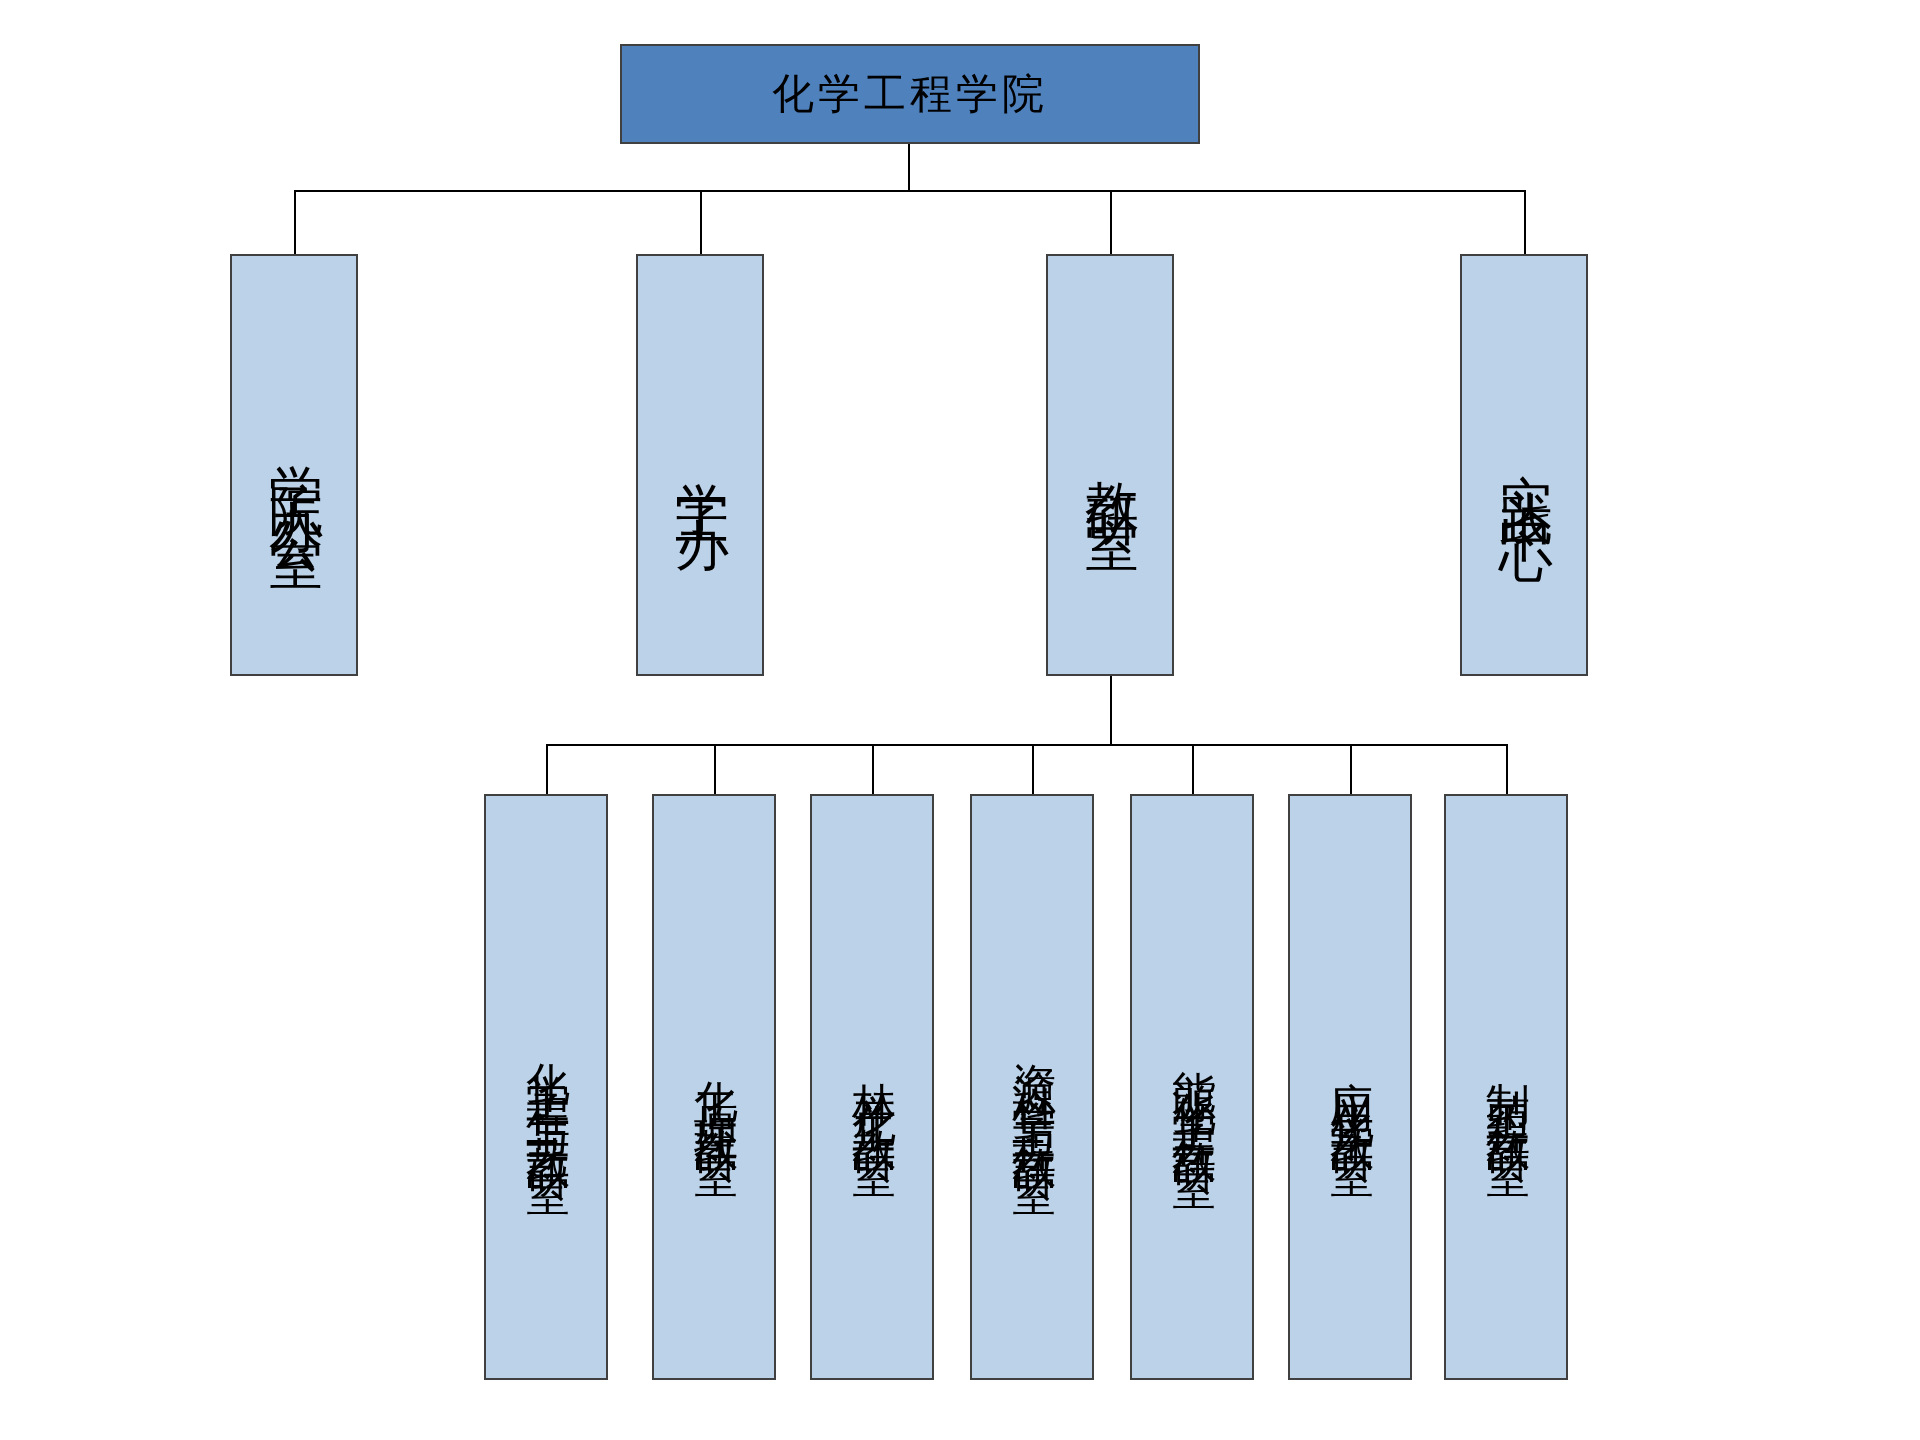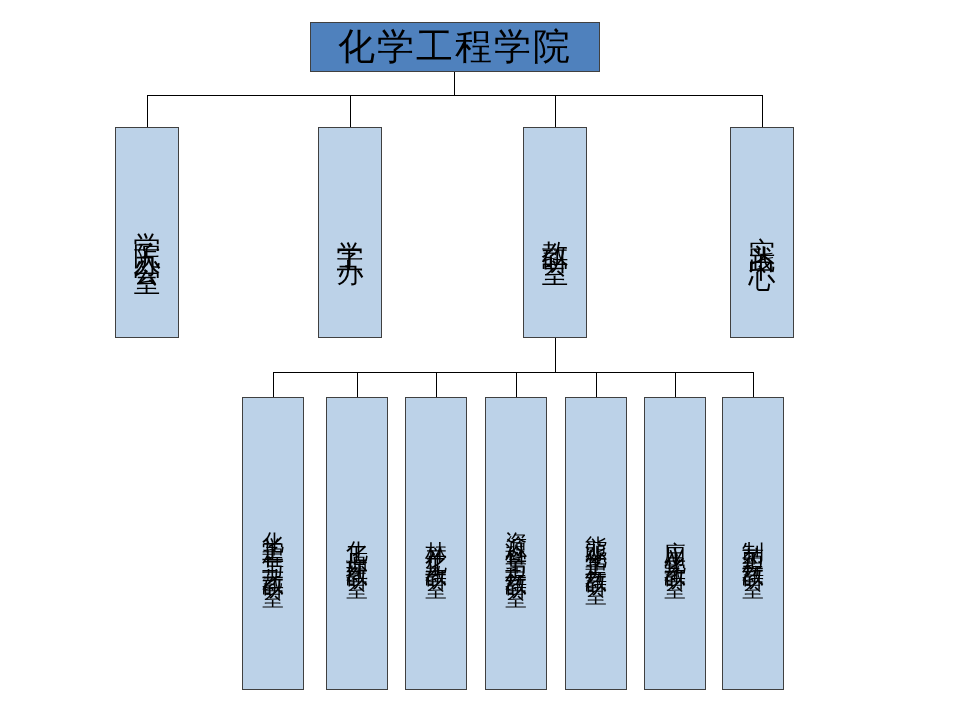--- a/index.html
+++ b/index.html
@@ -15,21 +15,21 @@
     background:#bcd2e8;
     border:1px solid #404040;
     display:flex;
     align-items:center;
     justify-content:center;
     color:#000;
     box-sizing:border-box;
   }
   .root-box{
     background:#4f81bd;
-    font-size:37px;
+    font-size:21px;
     letter-spacing:2px;
   }
   .vtext{
     writing-mode:vertical-rl;
     text-orientation:upright;
     white-space:nowrap;
   }
   .lv2{font-size:27px;letter-spacing:9px;}
   .lv3{font-size:22px;letter-spacing:6px;}
   .line{

